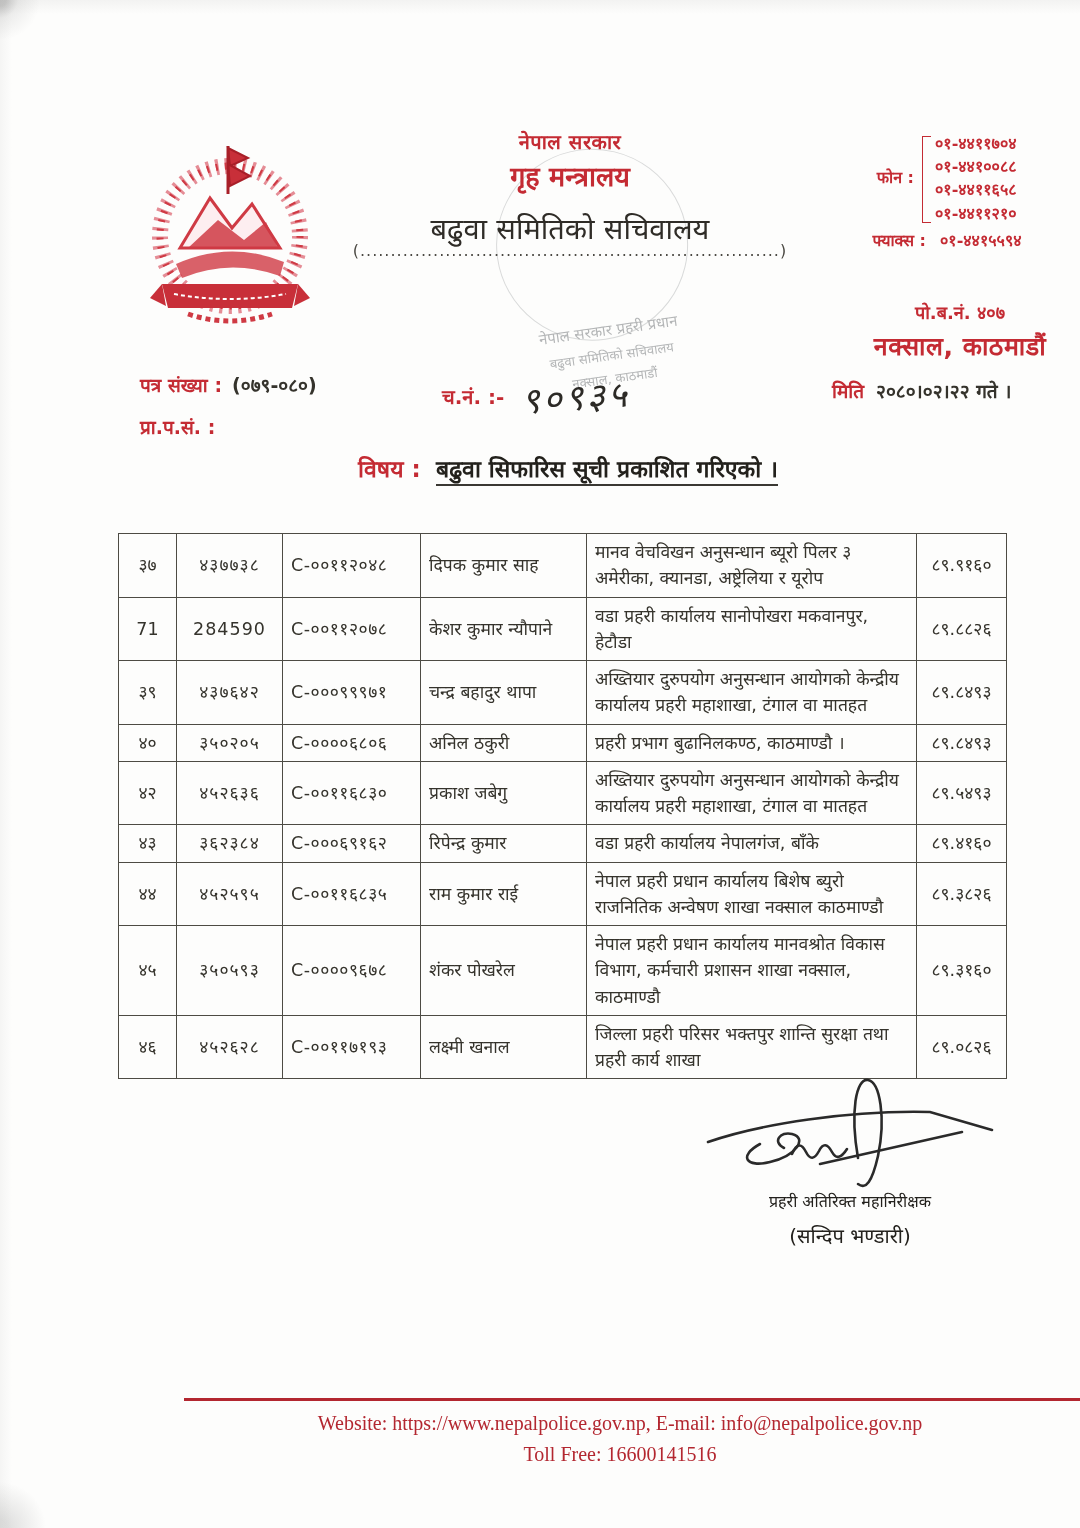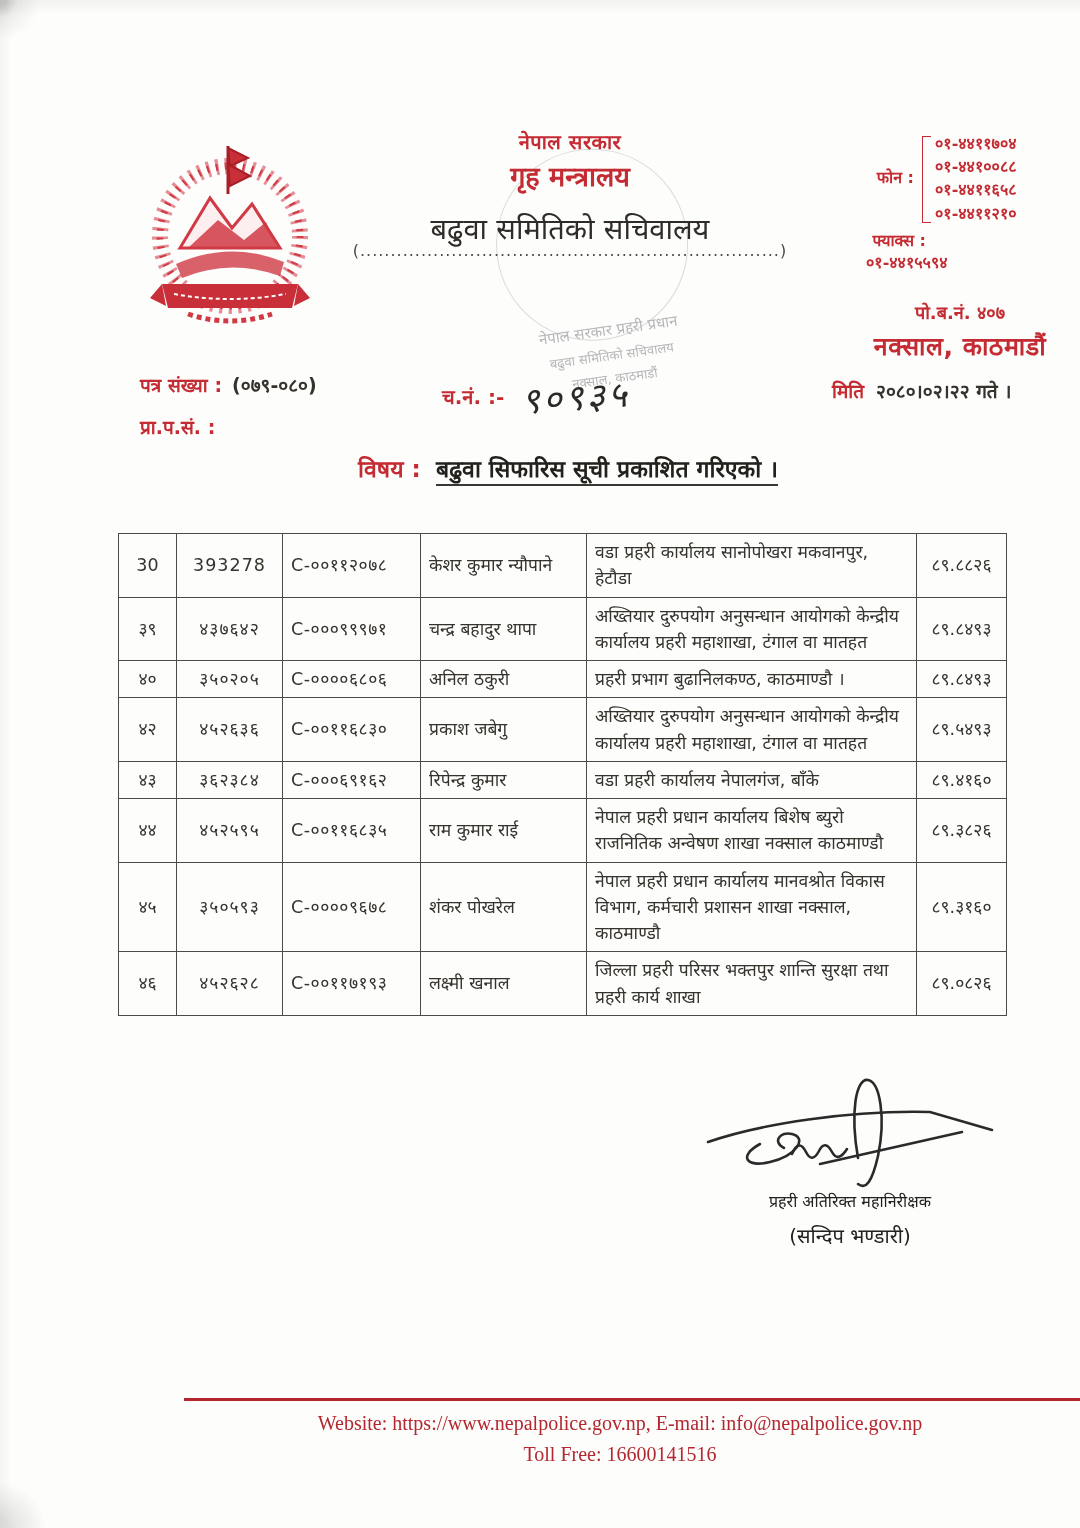--- a/index.html
+++ b/index.html
@@ -49,21 +49,21 @@
 
   
   .contact{position:absolute;left:852px;top:132px;width:228px;font-weight:bold;}
   .phone-row{display:flex;align-items:flex-start;}
   .phone-label{width:62px;text-align:right;font-size:16px;padding-top:34px;}
   .bracket{
     width:8px;align-self:stretch;margin:4px 4px 2px 8px;
     border-left:1.6px solid #c42b33;border-top:1.6px solid #c42b33;border-bottom:1.6px solid #c42b33;
   }
   .phone-list{list-style:none;margin:0;padding:0;font-size:16px;line-height:1.45;}
-  .fax-row{margin-top:4px;font-size:16px;display:flex;flex-direction:column;}
+  .fax-row{margin-top:4px;font-size:16px;display:flex;}
   .fax-row .fax-label{width:74px;text-align:right;}
   .fax-row .fax-num{margin-left:14px;}
   .pobox{position:absolute;left:860px;top:300px;width:200px;text-align:center;font-weight:bold;}
   .pobox .po{font-size:18px;}
   .pobox .addr{font-size:25px;margin-top:4px;letter-spacing:.5px;}
 
   
   .meta-letterno{position:absolute;left:140px;top:372px;font-size:19px;}
   .meta-letterno .lbl{font-weight:bold;}
   .meta-letterno .val{color:#35332c;font-weight:600;margin-left:4px;}
@@ -207,22 +207,30 @@
     <colgroup>
       <col style="width:58px">
         <col style="width:106px">
         <col style="width:138px">
       <col style="width:166px">
         <col style="width:330px">
         <col style="width:90px">
     </colgroup>
     <tbody>
       <tr>
-        <td class="c-sn">30</td>
-        <td class="c-reg">393278</td>
+        <td class="c-sn">३७</td>
+        <td class="c-reg">४३७७३८</td>
+        <td class="c-code">C-००११२०४८</td>
+        <td class="c-name">दिपक कुमार साह</td>
+        <td class="c-office">मानव वेचविखन अनुसन्धान ब्यूरो  पिलर ३ अमेरीका, क्यानडा, अष्ट्रेलिया र यूरोप</td>
+        <td class="c-score">८९.९१६०</td>
+      </tr>
+      <tr>
+        <td class="c-sn">71</td>
+        <td class="c-reg">284590</td>
         <td class="c-code">C-००११२०७८</td>
         <td class="c-name">केशर कुमार  न्यौपाने</td>
         <td class="c-office">वडा प्रहरी कार्यालय सानोपोखरा मकवानपुर, हेटौडा</td>
         <td class="c-score">८९.८८२६</td>
       </tr>
       <tr>
         <td class="c-sn">३९</td>
         <td class="c-reg">४३७६४२</td>
         <td class="c-code">C-०००९९९७१</td>
         <td class="c-name">चन्द्र बहादुर  थापा</td>

